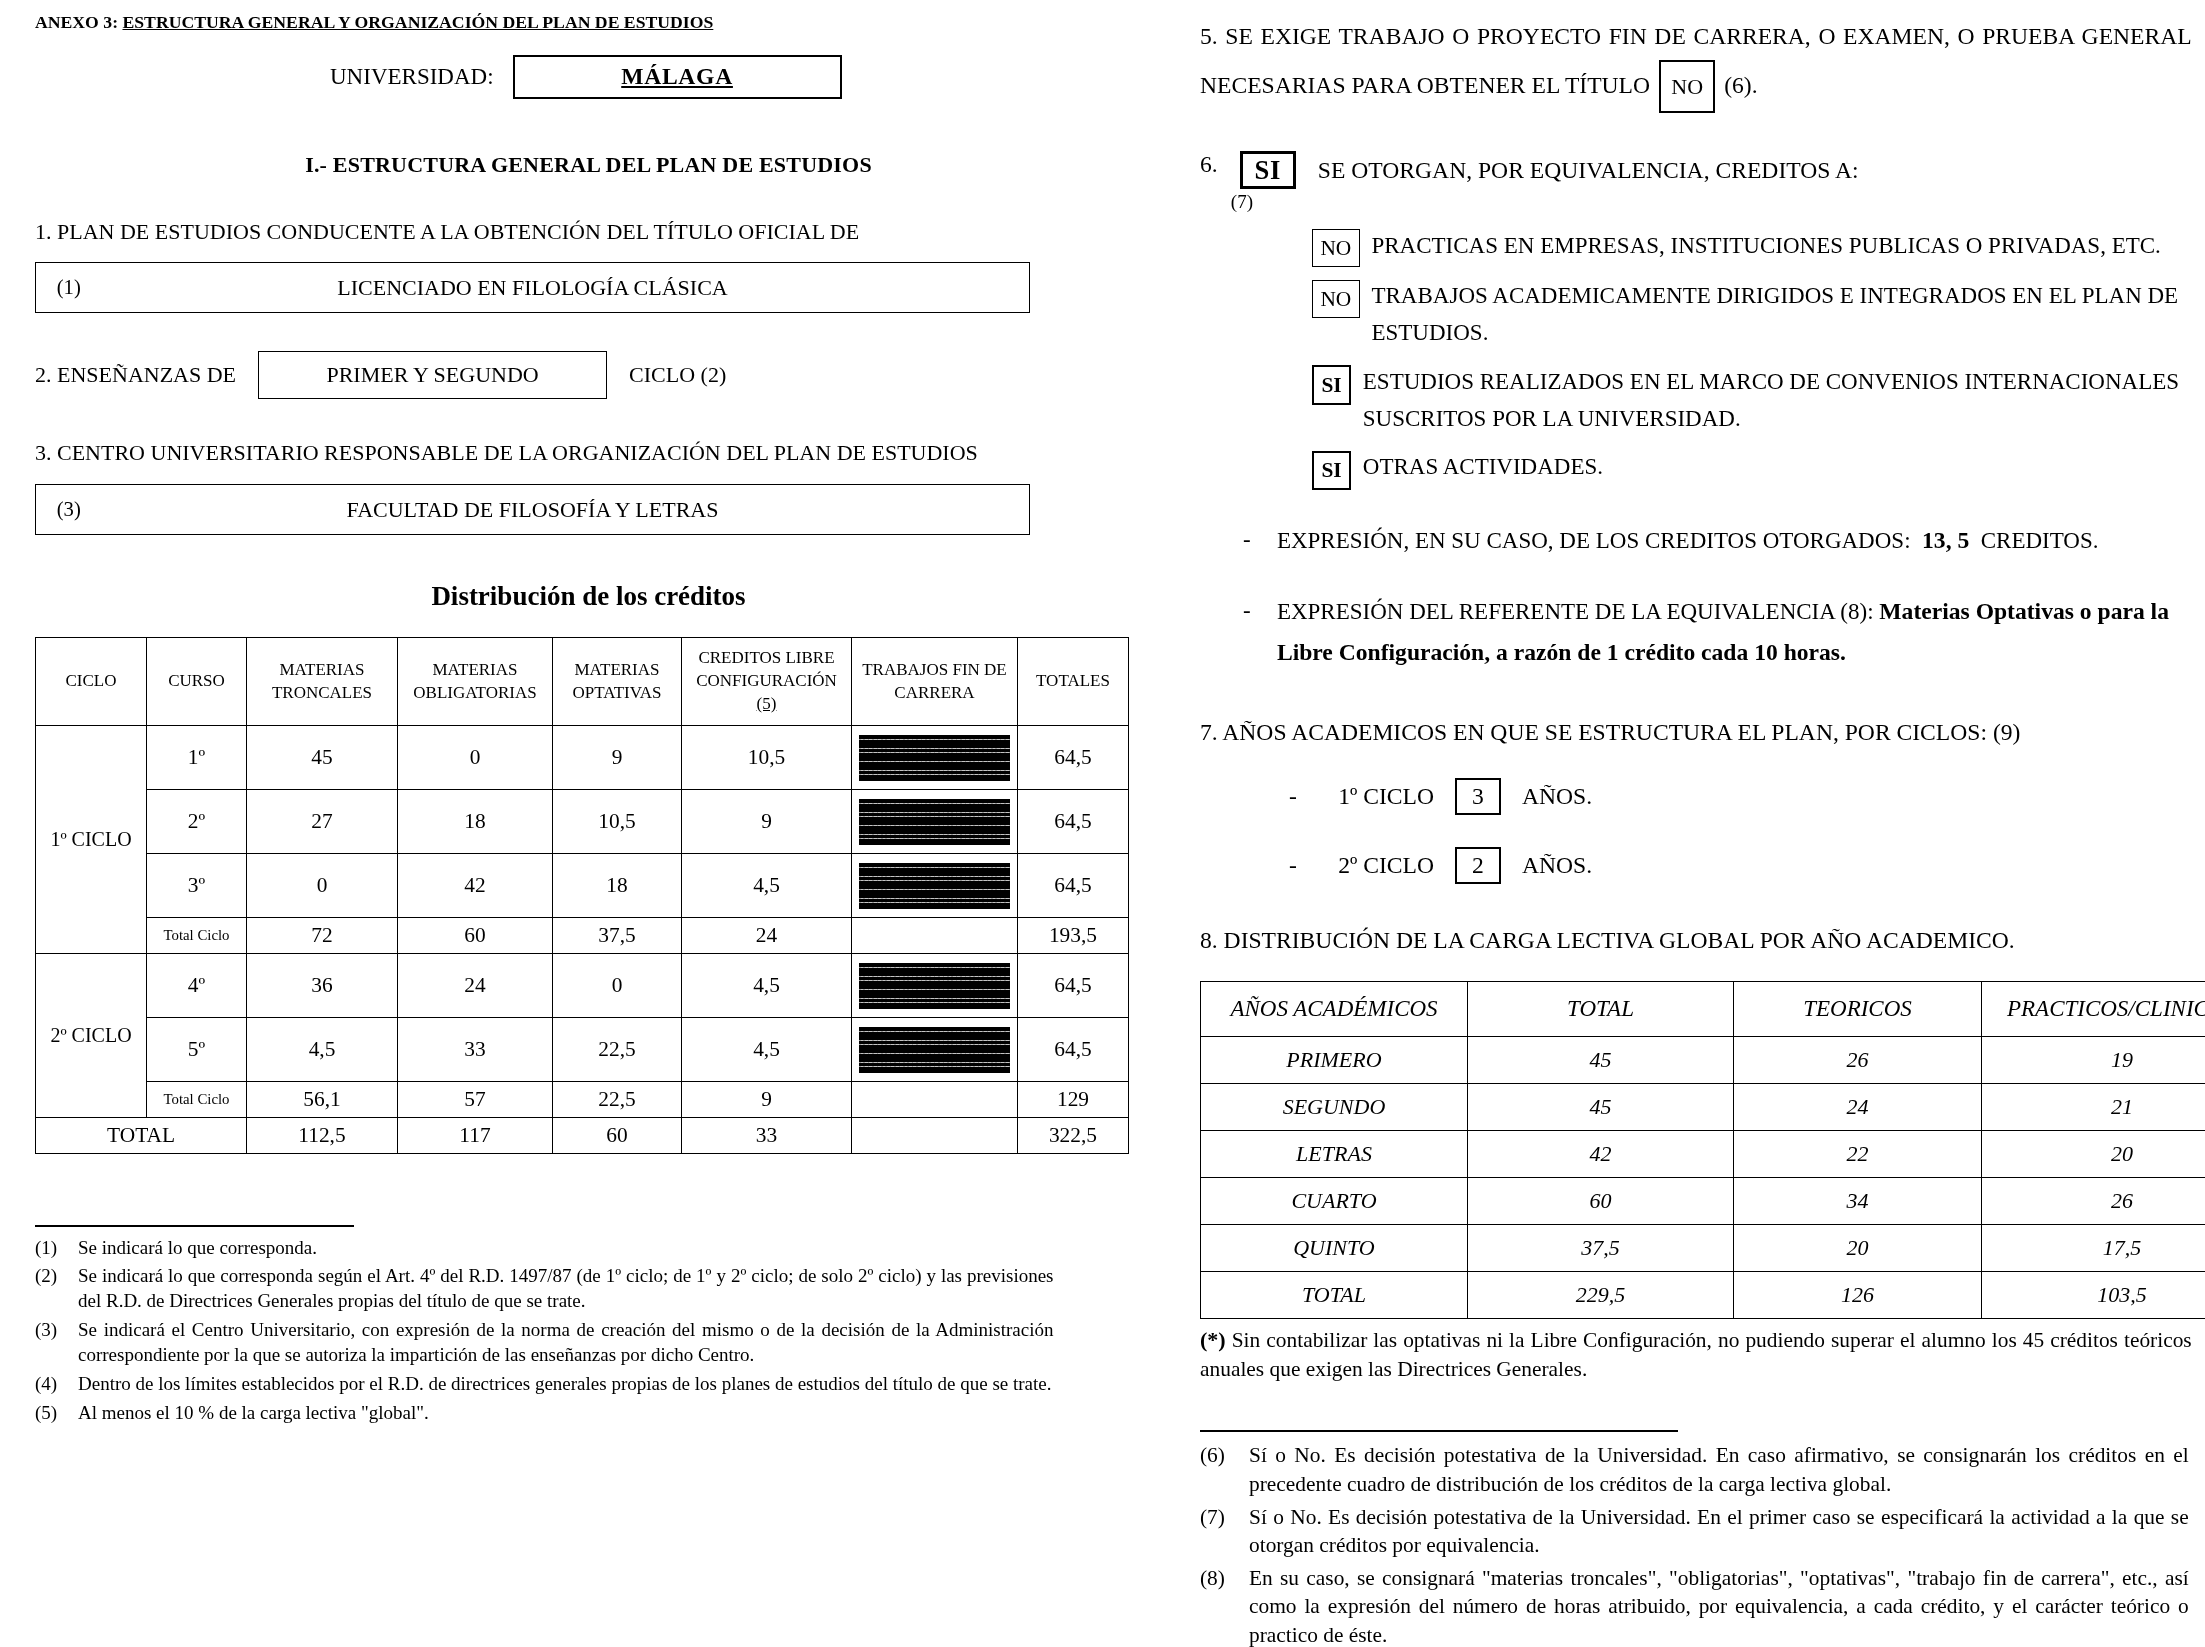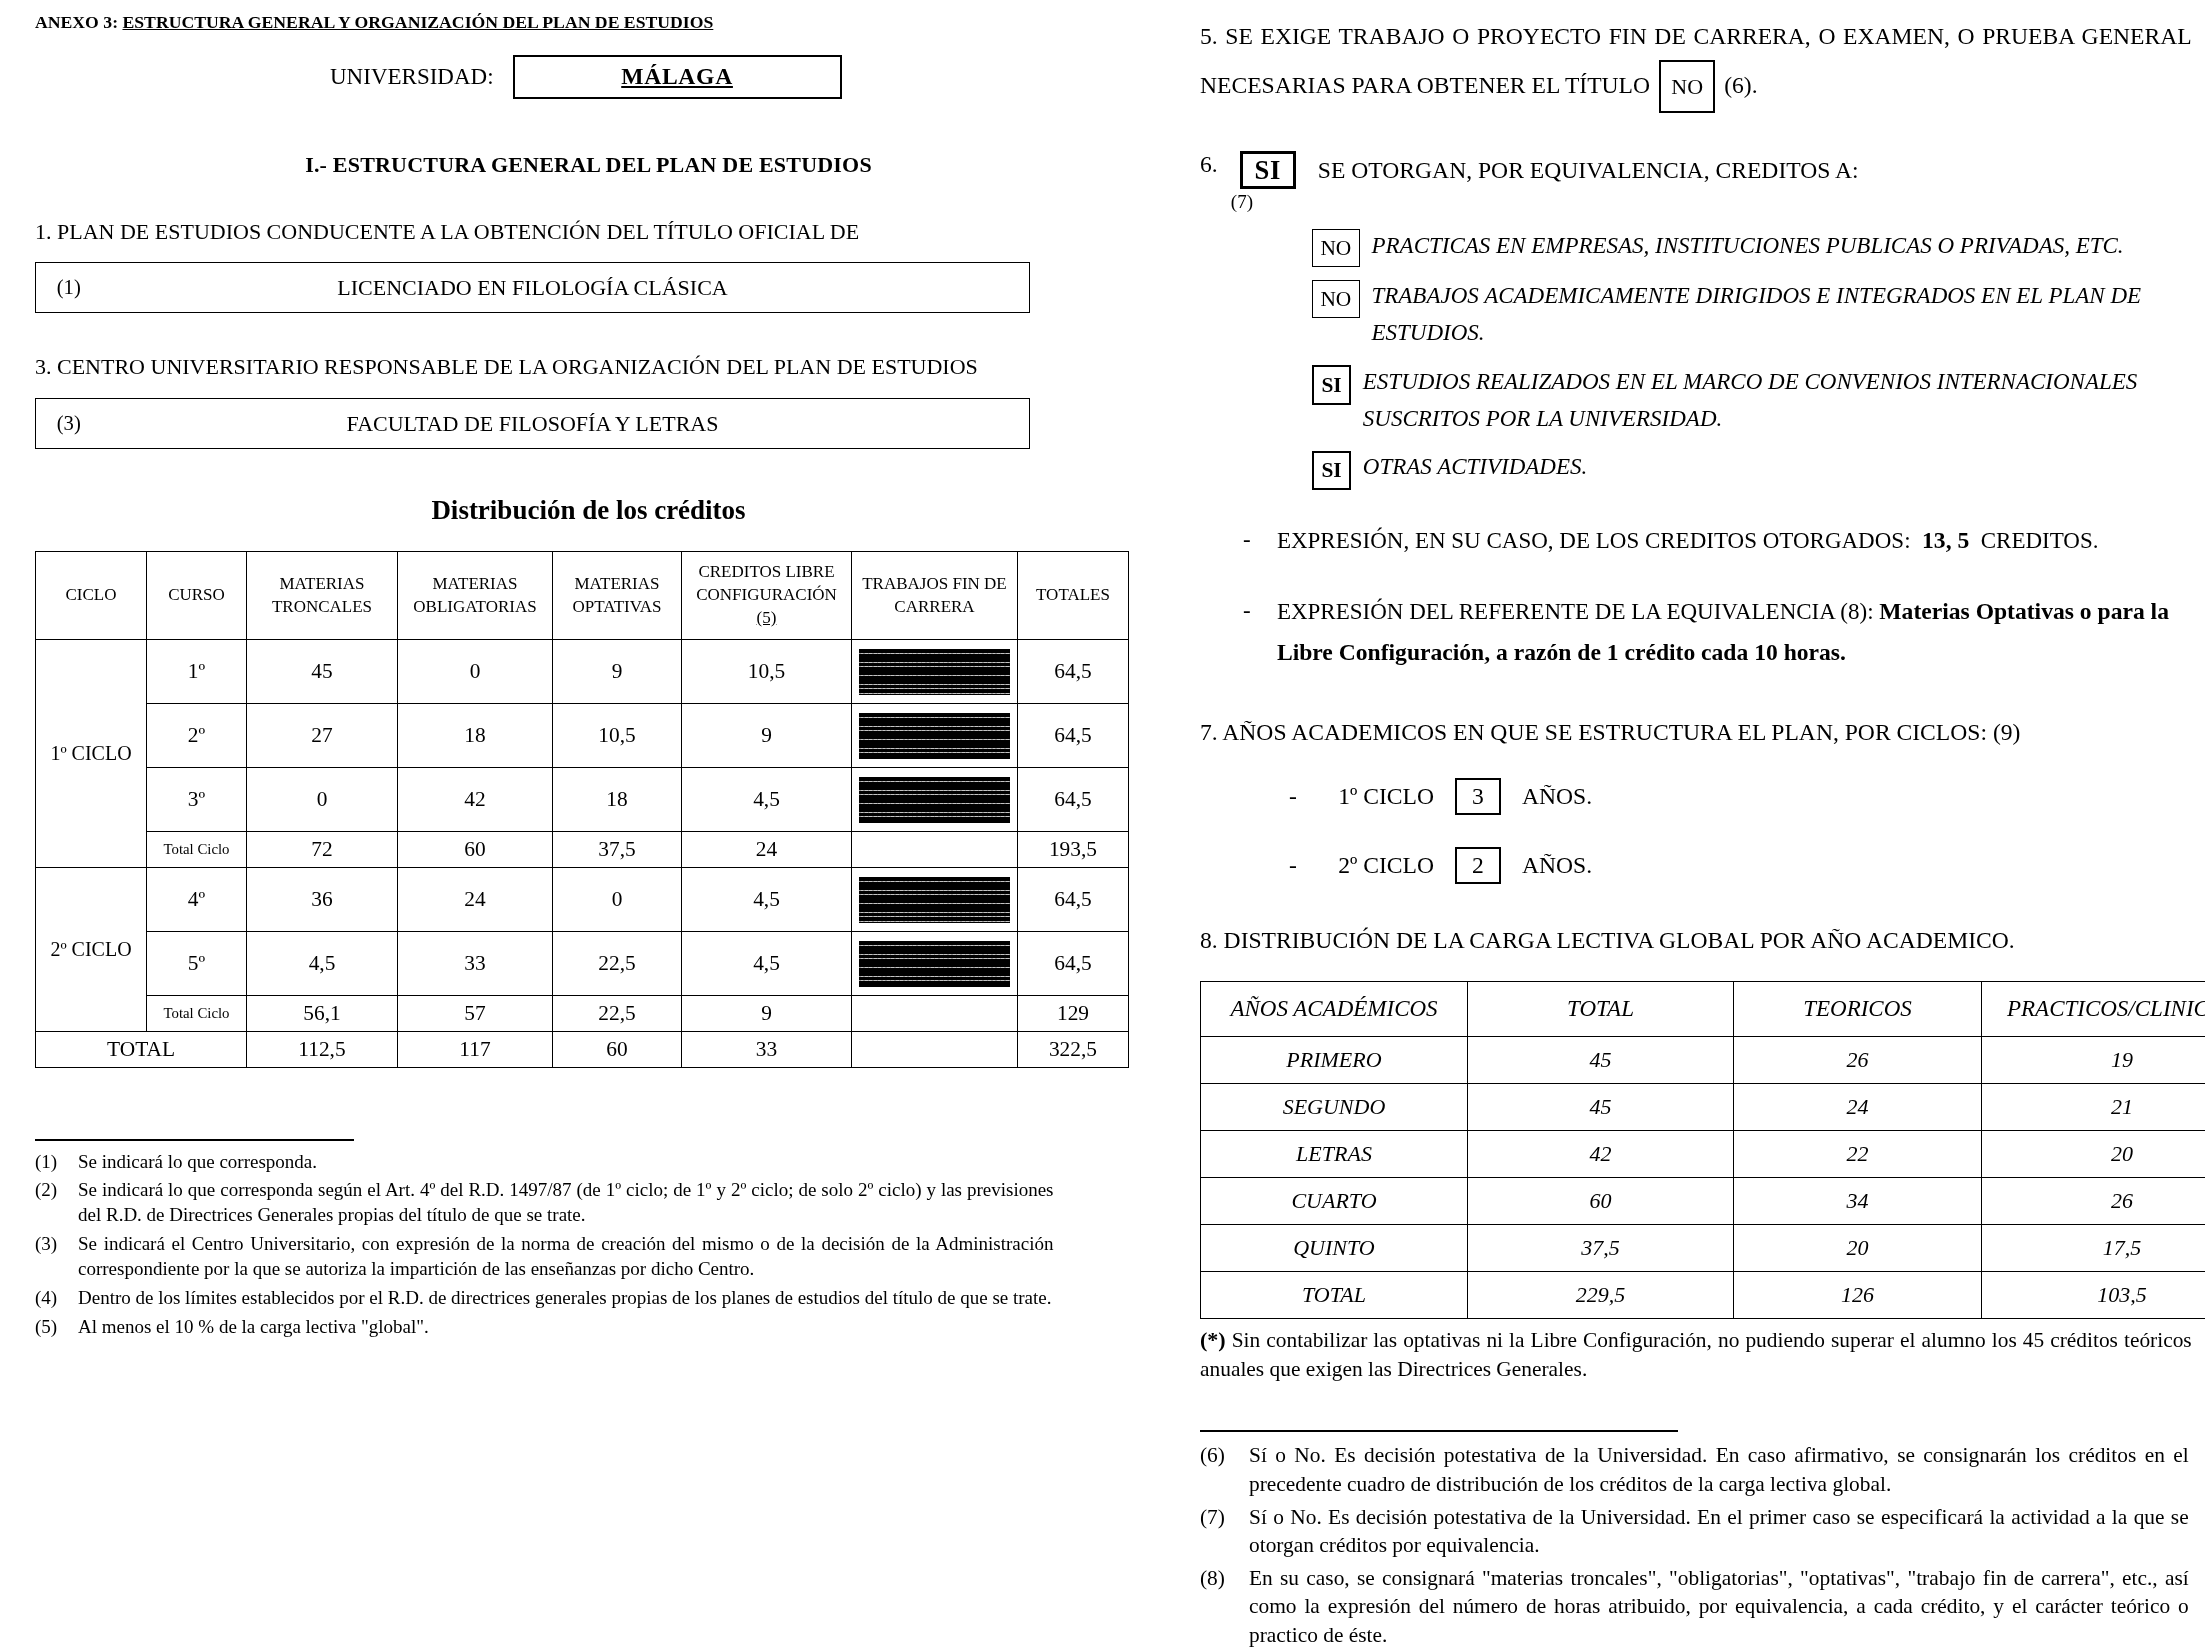--- a/index.html
+++ b/index.html
@@ -50,21 +50,21 @@
   .inline-box{display:inline-block;border:2.2px solid #000;padding:2.2px 10.3px;font-size:22px;margin:0 8.9px;}
   .item6-head{display:flex;align-items:flex-start;gap:22px;font-size:23.6px;margin-top:38px;}
   .si-stack{display:flex;flex-direction:column;}
   .si-big{border:3px solid #000;font-weight:700;font-size:26.6px;padding:0.7px 11.8px;letter-spacing:0.7px;}
   .ref7{font-size:19px;margin-top:1.5px;margin-left:-8.9px;}
   .item6-label{padding-top:5.9px;}
   .subitems{margin:14.8px 0 0 112px;}
   .subitem{display:flex;align-items:flex-start;margin-top:11.8px;font-size:23px;line-height:1.6;}
   .sbox{border:1.5px solid #000;padding:0.7px 7.4px;margin-right:11.8px;flex:0 0 auto;font-size:21.4px;margin-top:1.5px;}
   .sbox.si{border-width:2.2px;font-weight:700;}
-  .stext{text-align:left;font-style:italic;}
+  .stext{text-align:left;}
   .dash-item{display:flex;gap:25px;margin:29.5px 0 0 43px;font-size:23px;line-height:1.75;}
   .dash-item .dash{flex:0 0 8.9px;}
   .dash-item b{font-size:23.6px;}
   .item7-label{margin-top:46px;font-size:23.6px;}
   .ciclo-row{display:flex;align-items:center;gap:20.7px;margin:32px 0 0 89px;font-size:23.6px;}
   .ciclo-row .dash{margin-right:20.7px;}
   .year-box{border:2.2px solid #000;min-width:22px;padding:3px 10.3px;text-align:center;}
   .item8-label{margin-top:43px;font-size:23.6px;}
   .carga-table{margin-top:26.6px;border-collapse:collapse;width:1062px;table-layout:fixed;}
   .carga-table th,.carga-table td{border:1.5px solid #000;text-align:center;vertical-align:middle;font-style:italic;}
@@ -94,20 +94,27 @@
     </div>
 
     <div class="sec-title">I.-  ESTRUCTURA GENERAL DEL PLAN DE ESTUDIOS</div>
 
     <div class="item-label">1.    PLAN DE ESTUDIOS CONDUCENTE A LA OBTENCIÓN DEL TÍTULO OFICIAL DE</div>
     <div class="field-box">
       <span class="ref">(1)</span>
       <span>LICENCIADO EN FILOLOGÍA CLÁSICA</span>
     </div>
 
+    <div class="inline-row">
+      <span>2. ENSEÑANZAS DE</span>
+      <span class="mid-box">
+          <span>PRIMER Y SEGUNDO</span>
+        </span>
+      <span>CICLO (2)</span>
+    </div>
 
     <div class="item-label">3.  CENTRO UNIVERSITARIO RESPONSABLE DE LA ORGANIZACIÓN DEL PLAN DE ESTUDIOS</div>
     <div class="field-box">
       <span class="ref">(3)</span>
       <span>FACULTAD DE FILOSOFÍA Y LETRAS</span>
     </div>
 
 
     <div class="table-title">Distribución de los créditos</div>
 

